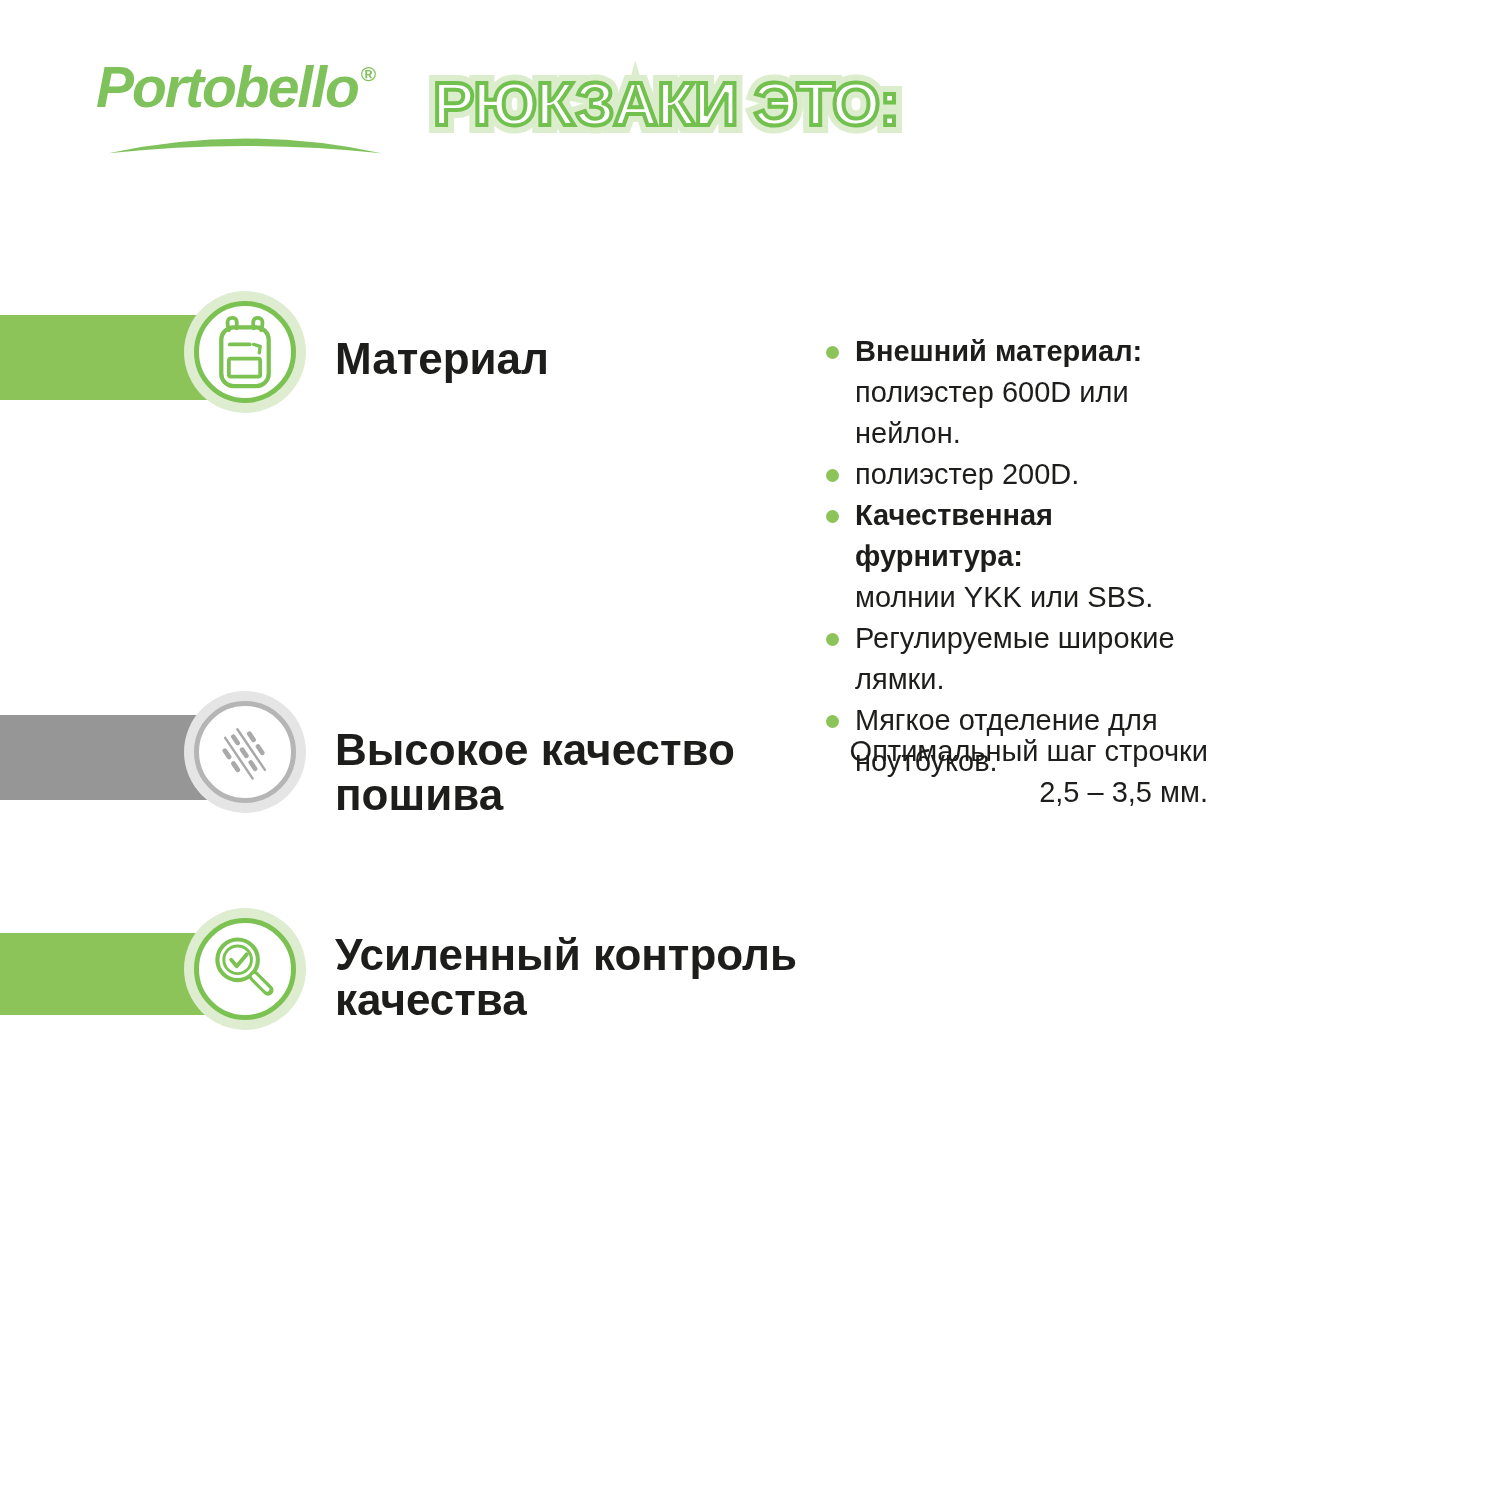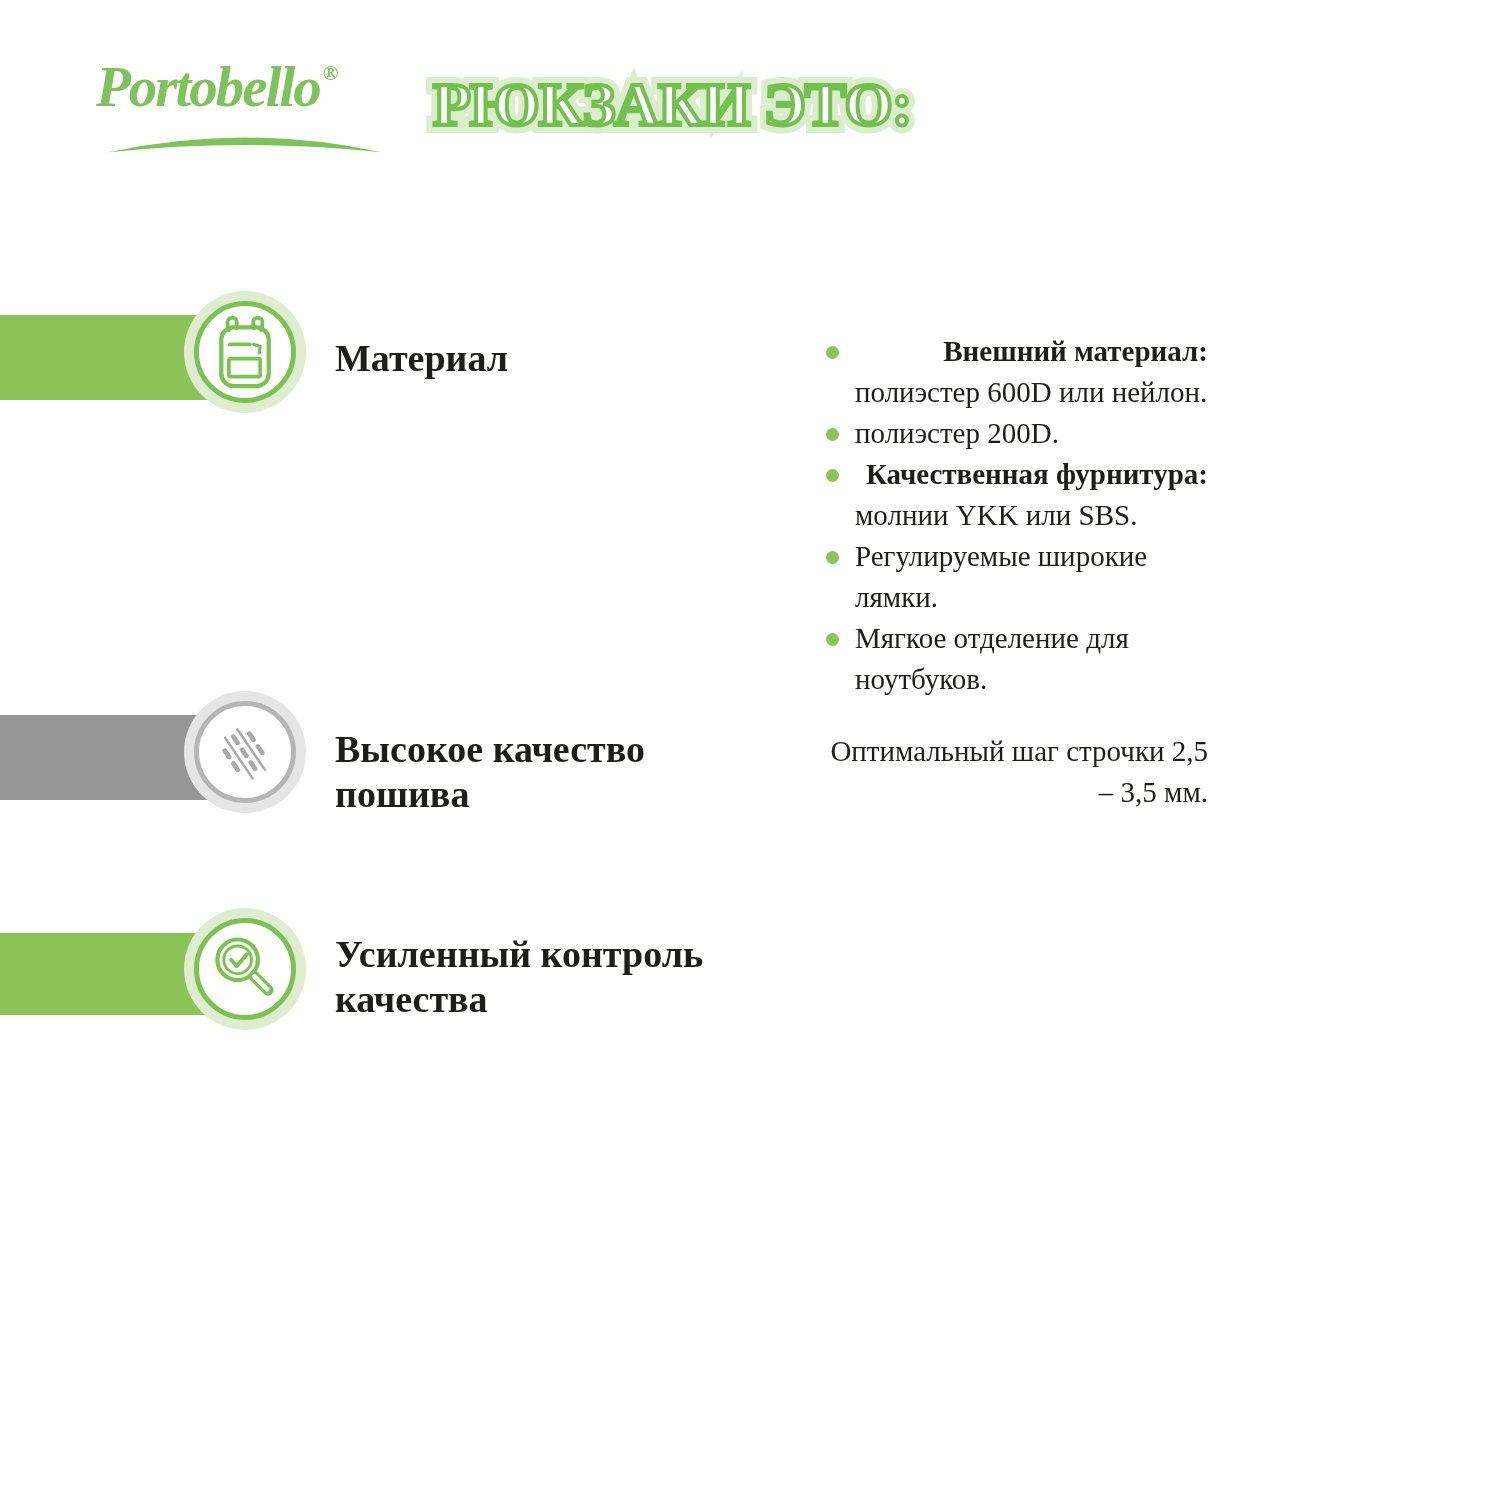--- a/index.html
+++ b/index.html
@@ -1,19 +1,19 @@
 <!DOCTYPE html>
 <html><head>
 <meta charset="utf-8">
 <style>
   * { margin:0; padding:0; box-sizing:border-box; }
   html,body { background:#fff; }
   #page {
     position:relative; width:1208px; height:1500px; background:#ffffff;
-    font-family:Liberation Serif, serif; color:#1d1d1b; overflow:hidden;
+    font-family:Liberation Sans, sans-serif; color:#1d1d1b; overflow:hidden;
   }
 
   
   .logo { position:absolute; left:96px; top:56px; width:302px; }
   .logo-text {
     font-size:57px; font-weight:bold; font-style:italic;
     color:#7fc25c; letter-spacing:-2px; line-height:62px; white-space:nowrap;
   }
   .logo-reg { font-size:21px; font-style:normal; position:relative; top:-26px; left:3px; }
   .logo-swoosh { display:block; margin-top:2px; }
@@ -34,38 +34,38 @@
 
   .badge {
     position:absolute; width:102px; height:102px; border-radius:50%;
     background:#ffffff; z-index:2; display:flex; align-items:center; justify-content:center;
   }
   .badge.green { border:5px solid #7cc252; box-shadow:0 0 0 10px #deedd0; }
   .badge.gray  { border:5px solid #b5b5b5; box-shadow:0 0 0 10px #e5e5e5; }
 
   .sec-title {
     position:absolute; left:335px; transform:translateY(-50%);
-    font-size:38px; font-weight:bold; line-height:45px; white-space:pre-line; color:#1d1d1b;
+    font-size:44px; font-weight:bold; line-height:45px; white-space:pre-line; color:#1d1d1b;
   }
 
   
   #bar-1 { top:315px; height:85px; }
   #bar-2 { top:715px; height:85px; }
   #bar-3 { top:933px; height:82px; }
   #badge-1 { left:194px; top:301px; }
   #badge-2 { left:194px; top:701px; }
   #badge-3 { left:194px; top:918px; }
   #title-1 { top:358px; }
   #title-2 { top:772px; }
   #title-3 { top:977px; }
 
   
   .features { position:absolute; left:822px; top:331px; font-size:29px; line-height:41px; }
   .feature-item { position:relative; padding-left:33px; }
-  .f-head { font-weight:bold;text-align:right; }
+  .f-head { font-weight:bold; }
   .dot {
     position:absolute; left:4px; top:15px; width:13px; height:13px;
     border-radius:50%; background:#8cc45a;
   }
   .note { position:absolute; left:822px; top:731px; font-size:29px; line-height:41px; color:#1d1d1b;text-align:right; }
 </style>
 </head>
 <body>
 
 <div id="page">

